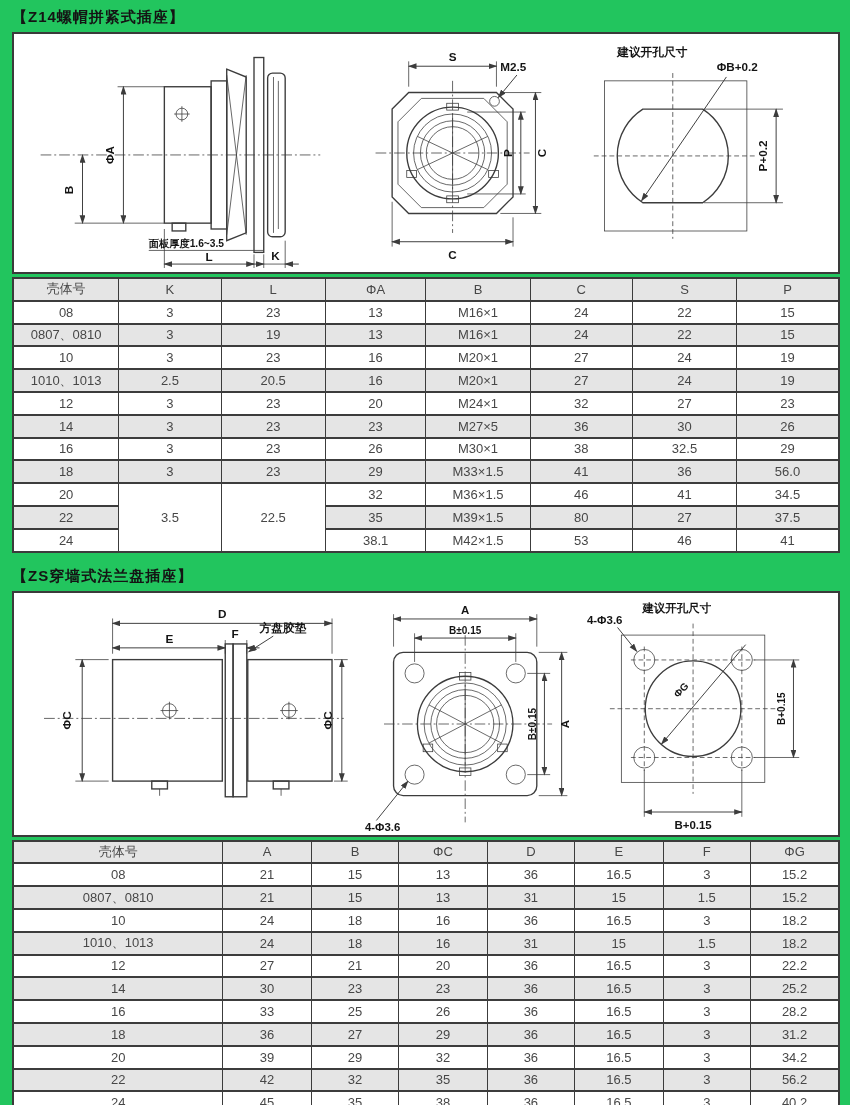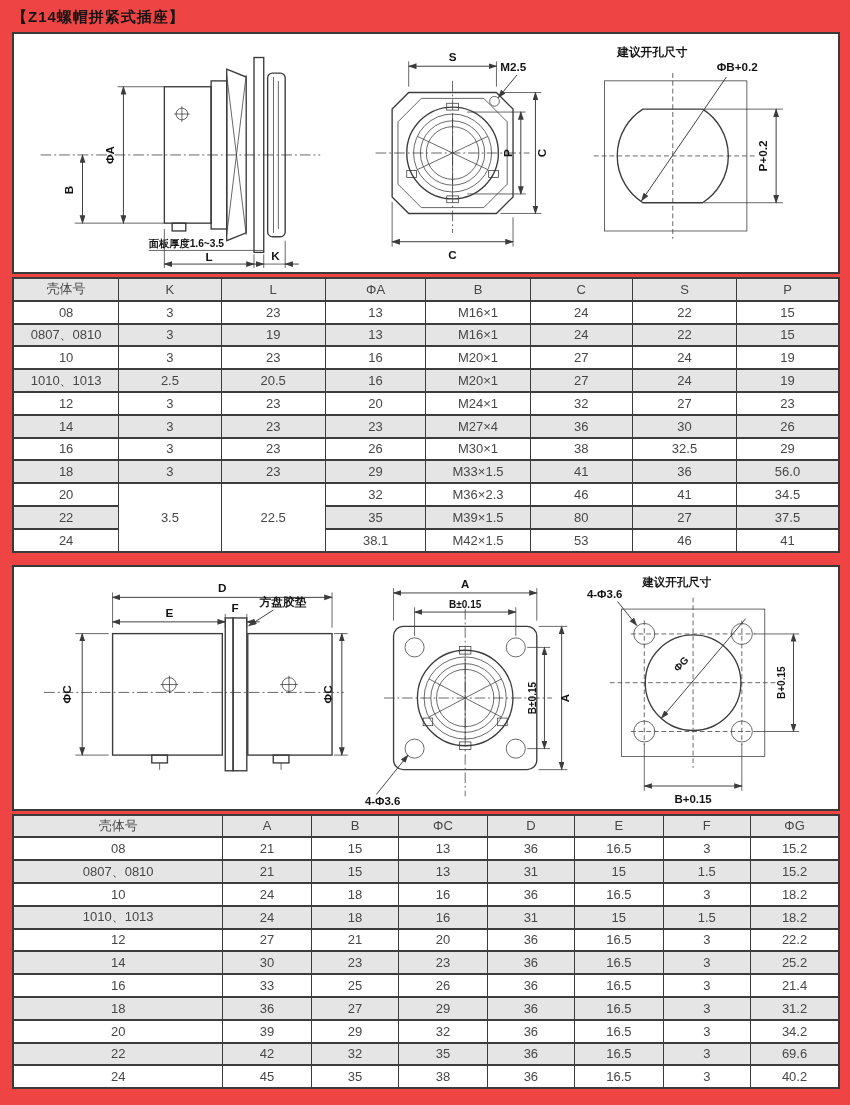--- a/index.html
+++ b/index.html
@@ -1,17 +1,17 @@
 <!DOCTYPE html>
 <html><head>
 <meta charset="utf-8">
 <style>
   html,body{margin:0;padding:0;background:#ffffff;}
   .page{
-    width:850px;height:1105px;background:#ef4444;overflow:hidden;
+    width:850px;height:1105px;background:#22c55e;overflow:hidden;
     font-family:"Liberation Sans","DejaVu Sans",sans-serif;
     box-sizing:border-box;padding:6px 10px 0 12px;color:#222;
   }
   .sec-title{
     font-size:15px;font-weight:bold;color:#141414;
     letter-spacing:1px;margin:2px 0 5px 0;
   }
   .draw-panel{
     border:2px solid #3a3a3a;background:#fff;
     display:flex;justify-content:space-between;align-items:center;
@@ -242,21 +242,21 @@
           <td>M24×1</td>
           <td>32</td>
           <td>27</td>
           <td>23</td>
         </tr>
         <tr class="shaded">
           <td>14</td>
           <td>3</td>
           <td>23</td>
           <td>23</td>
-          <td>M27×4</td>
+          <td>M27×5</td>
           <td>36</td>
           <td>30</td>
           <td>26</td>
         </tr>
         <tr>
           <td>16</td>
           <td>3</td>
           <td>23</td>
           <td>26</td>
           <td>M30×1</td>
@@ -272,21 +272,21 @@
           <td>M33×1.5</td>
           <td>41</td>
           <td>36</td>
           <td>56.0</td>
         </tr>
         <tr>
           <td>20</td>
           <td rowspan="3" class="merged">3.5</td>
           <td rowspan="3" class="merged">22.5</td>
           <td>32</td>
-          <td>M36×2.3</td>
+          <td>M36×1.5</td>
           <td>46</td>
           <td>41</td>
           <td>34.5</td>
         </tr>
         <tr class="shaded">
           <td>22</td>
           <td>35</td>
           <td>M39×1.5</td>
           <td>80</td>
           <td>27</td>
@@ -298,20 +298,21 @@
           <td>M42×1.5</td>
           <td>53</td>
           <td>46</td>
           <td>41</td>
         </tr>
       </tbody>
   </table>
 
   <div class="gap"></div>
 
+  <div class="sec-title">【ZS穿墙式法兰盘插座】</div>
 
   <div class="draw-panel p2">
 
     <svg width="326" height="241" viewBox="0 0 332 246">
       <defs>
         <marker id="a4" markerWidth="9" markerHeight="7" refX="8" refY="3" orient="auto-start-reverse">
           <path d="M0,0 L9,3 L0,6 Z" fill="#3c3c3c"></path>
         </marker>
         <pattern id="h4" patternUnits="userSpaceOnUse" width="7" height="7">
           <path d="M0,7 L7,0" stroke="#4a4a4a" stroke-width="1"></path>
@@ -533,21 +534,21 @@
           <td>25.2</td>
         </tr>
         <tr>
           <td>16</td>
           <td>33</td>
           <td>25</td>
           <td>26</td>
           <td>36</td>
           <td>16.5</td>
           <td>3</td>
-          <td>21.4</td>
+          <td>28.2</td>
         </tr>
         <tr class="shaded">
           <td>18</td>
           <td>36</td>
           <td>27</td>
           <td>29</td>
           <td>36</td>
           <td>16.5</td>
           <td>3</td>
           <td>31.2</td>
@@ -563,21 +564,21 @@
           <td>34.2</td>
         </tr>
         <tr class="shaded">
           <td>22</td>
           <td>42</td>
           <td>32</td>
           <td>35</td>
           <td>36</td>
           <td>16.5</td>
           <td>3</td>
-          <td>69.6</td>
+          <td>56.2</td>
         </tr>
         <tr>
           <td>24</td>
           <td>45</td>
           <td>35</td>
           <td>38</td>
           <td>36</td>
           <td>16.5</td>
           <td>3</td>
           <td>40.2</td>

